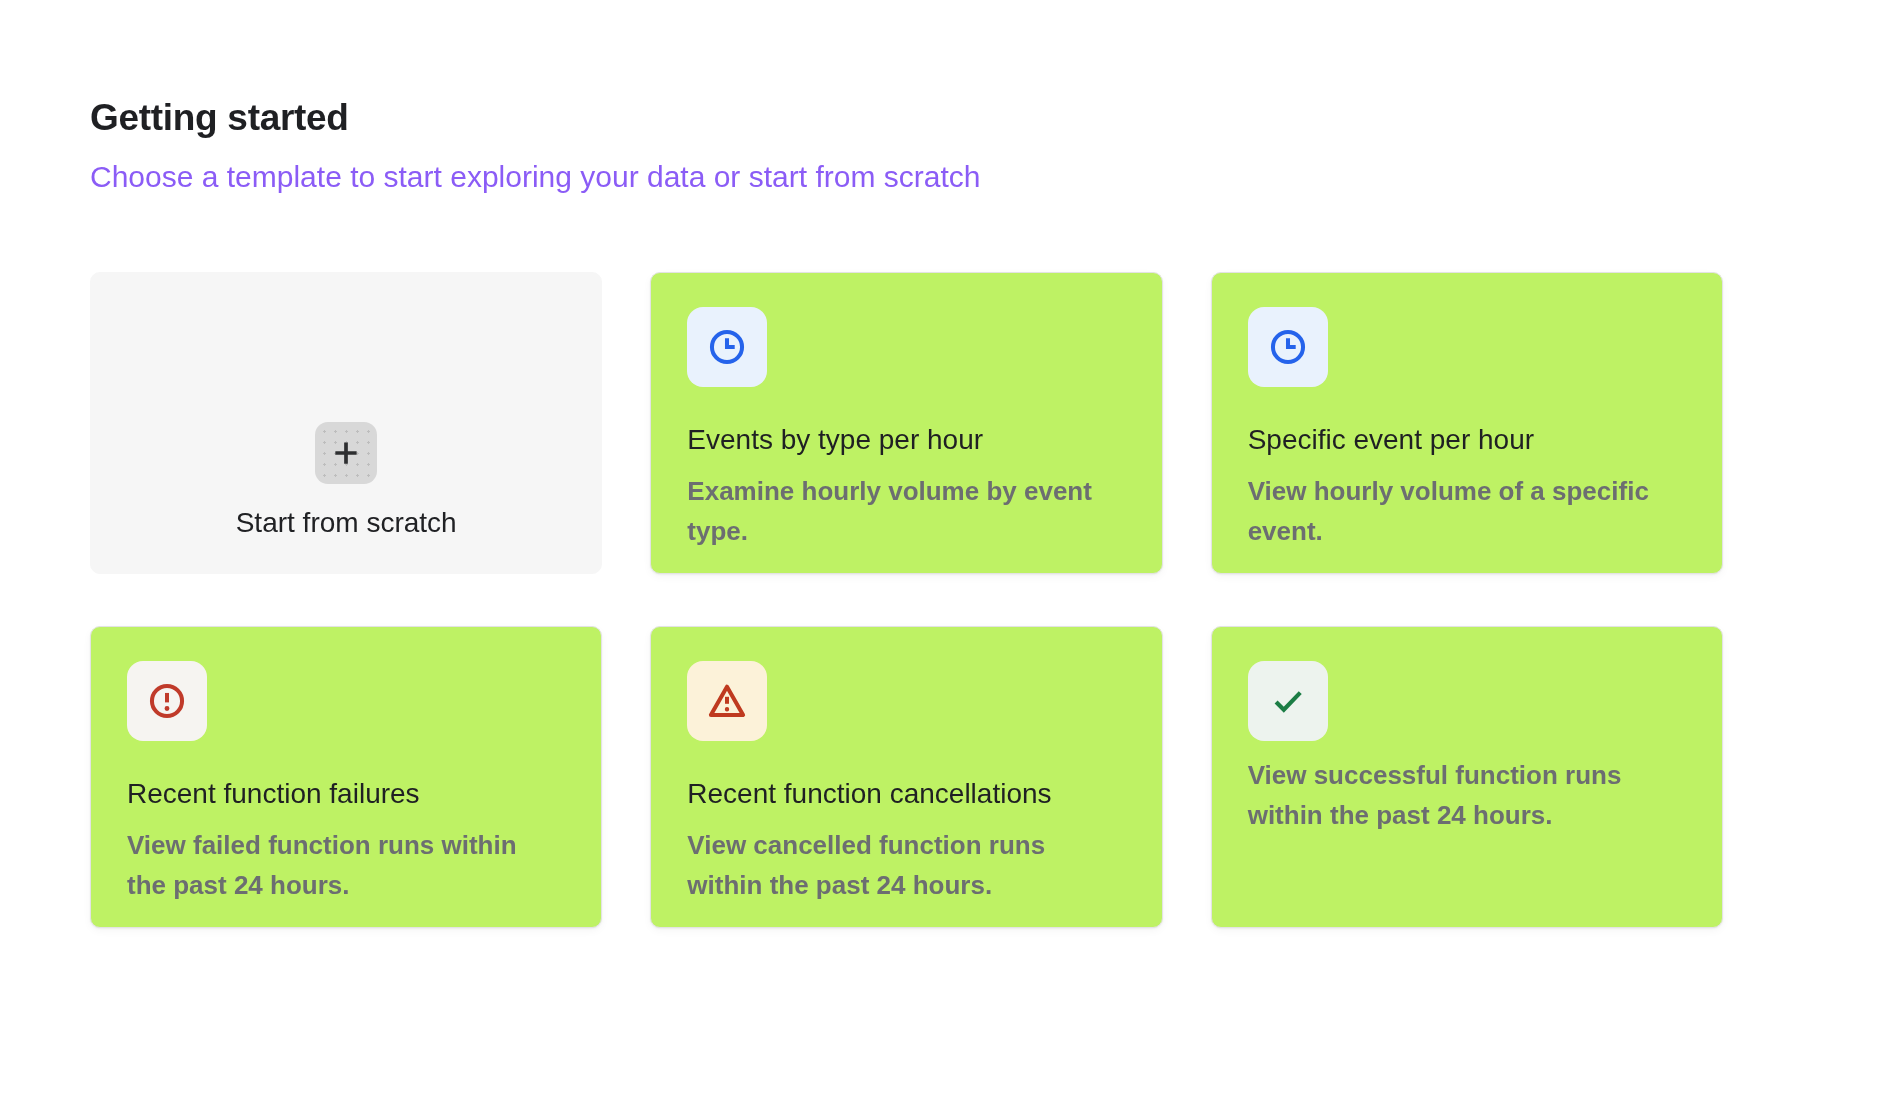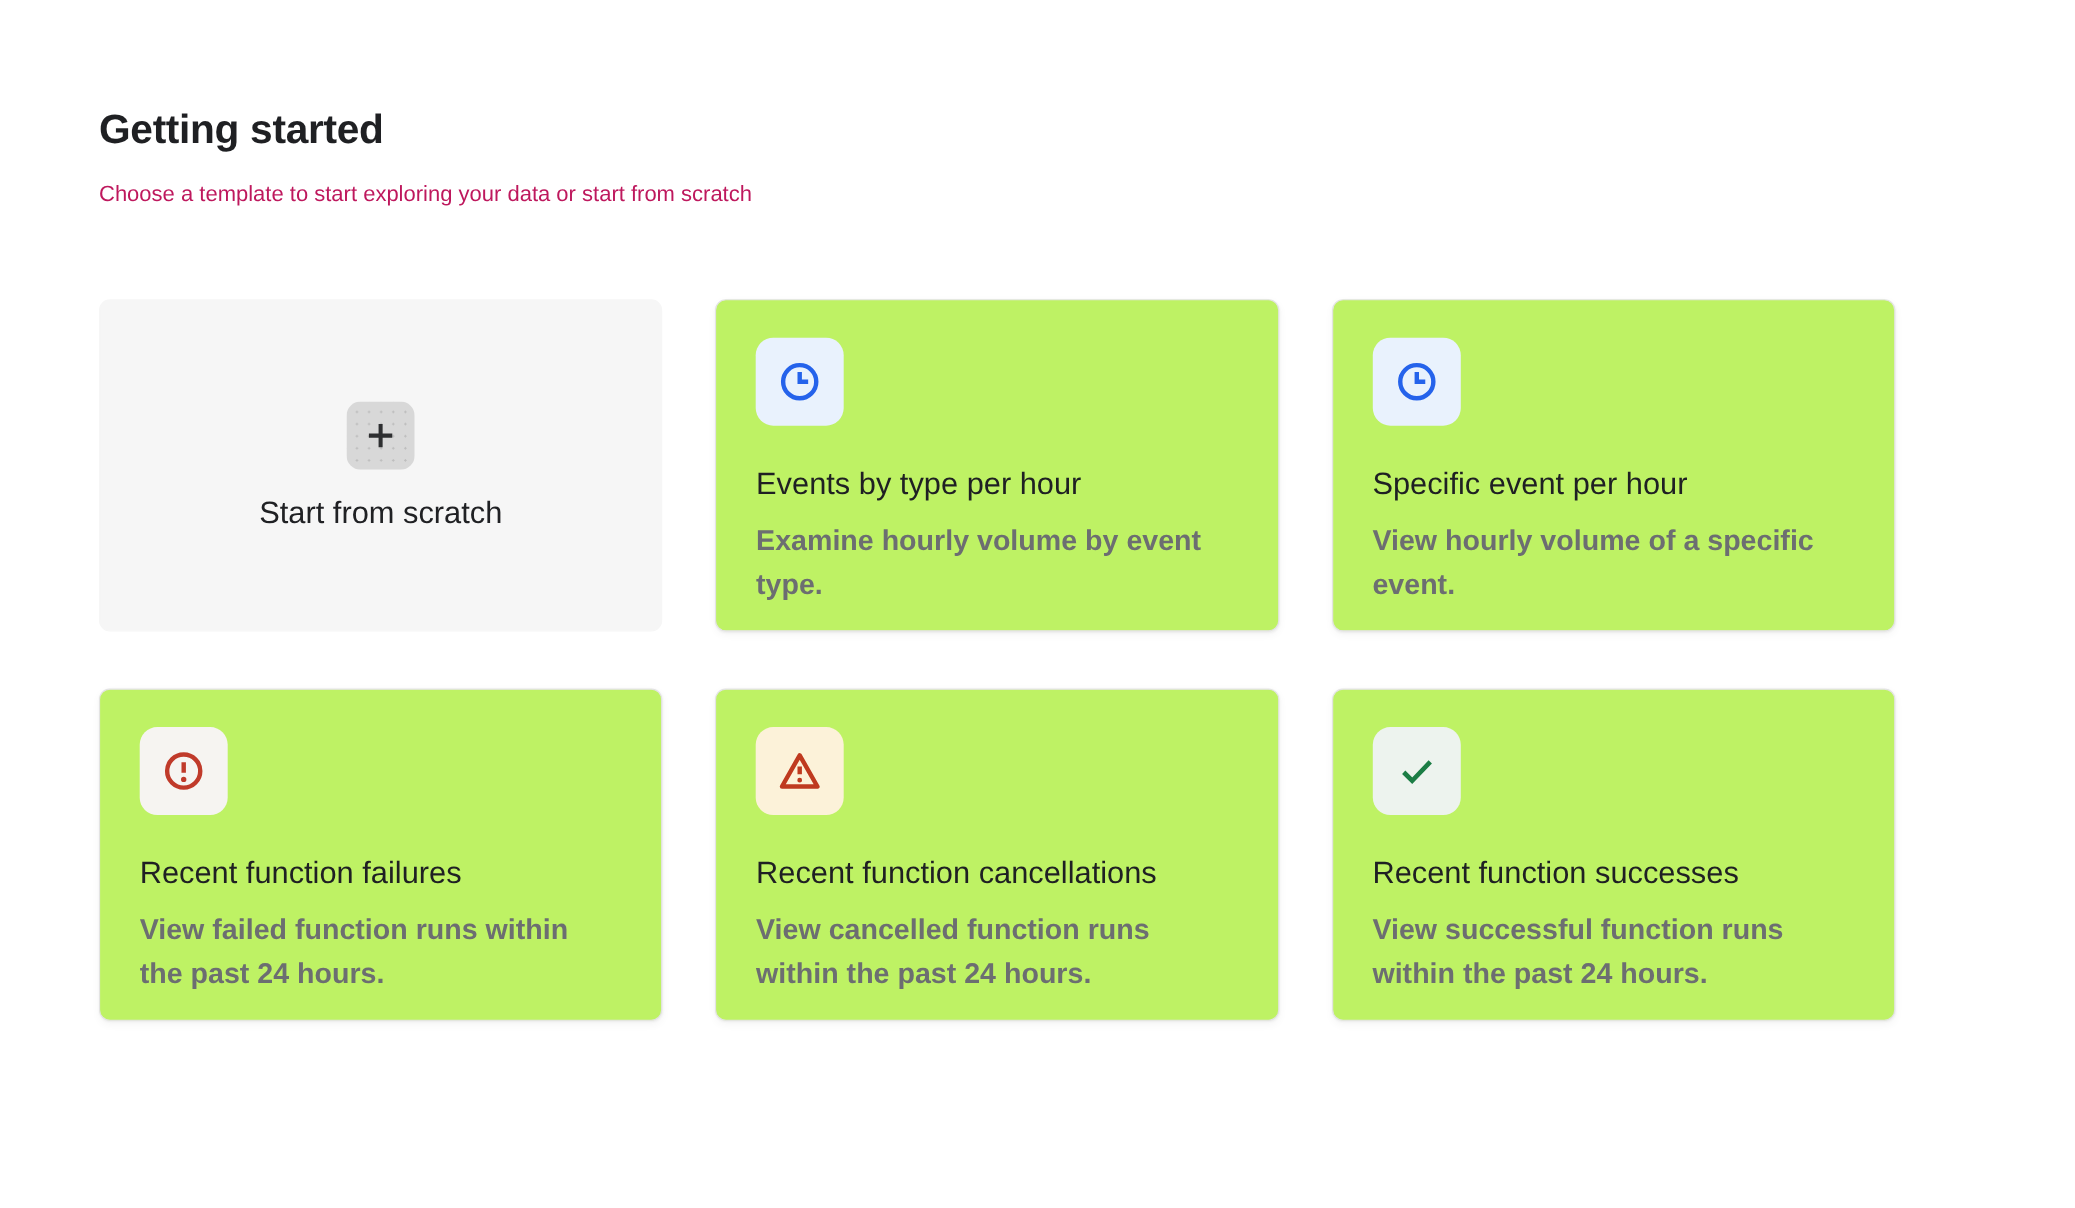--- a/index.html
+++ b/index.html
@@ -20,24 +20,24 @@
   }
   .page-title {
     font-size: 37px;
     line-height: 44px;
     font-weight: 600;
     letter-spacing: -0.3px;
     color: #1f2023;
     margin: 0 0 22px 0;
   }
   .page-subtitle {
-    font-size: 20px;
+    font-size: 30px;
     line-height: 30px;
     font-weight: 400;
-    color: #be185d;
+    color: #8b5cf6;
     margin: 0;
   }
   .card-grid {
     margin-top: 80px;
     width: 1633px;
     display: grid;
     grid-template-columns: repeat(3, 1fr);
     column-gap: 48px;
     row-gap: 52px;
   }
@@ -51,21 +51,21 @@
     box-shadow: 0 1px 2px rgba(0,0,0,0.05), 0 3px 8px rgba(0,0,0,0.04);
     cursor: pointer;
   }
   .card.scratch {
     background: #f6f6f6;
     border-color: #f6f6f6;
     box-shadow: none;
     display: flex;
     flex-direction: column;
     align-items: center;
-    justify-content: center;
+    justify-content: flex-end;
     gap: 22px;
   }
   .plus-tile {
     width: 62px;
     height: 62px;
     border-radius: 13px;
     background-color: #d8d8d8;
     background-image: radial-gradient(#bdbdbd 1px, transparent 1.2px);
     background-size: 11px 11px;
     background-position: 4px 4px;
@@ -171,18 +171,17 @@
       <div class="card-title">Recent function cancellations</div>
       <div class="card-desc">View cancelled function runs within the past 24 hours.</div>
     </div>
 
     <div class="card">
       <span class="icon-square green">
         <svg width="42" height="42" viewBox="0 0 24 24" fill="none" stroke="#1c7d45" stroke-width="2.4">
           <path d="M5.2 12.6 l4.4 4.4 L19 7.2" stroke-linecap="butt" stroke-linejoin="miter"></path>
         </svg>
       </span>
-      <div class="card-title">Recent function successes</div>
       <div class="card-desc">View successful function runs within the past 24 hours.</div>
     </div>
 
   </div>
 </div>
 
 </body></html>

